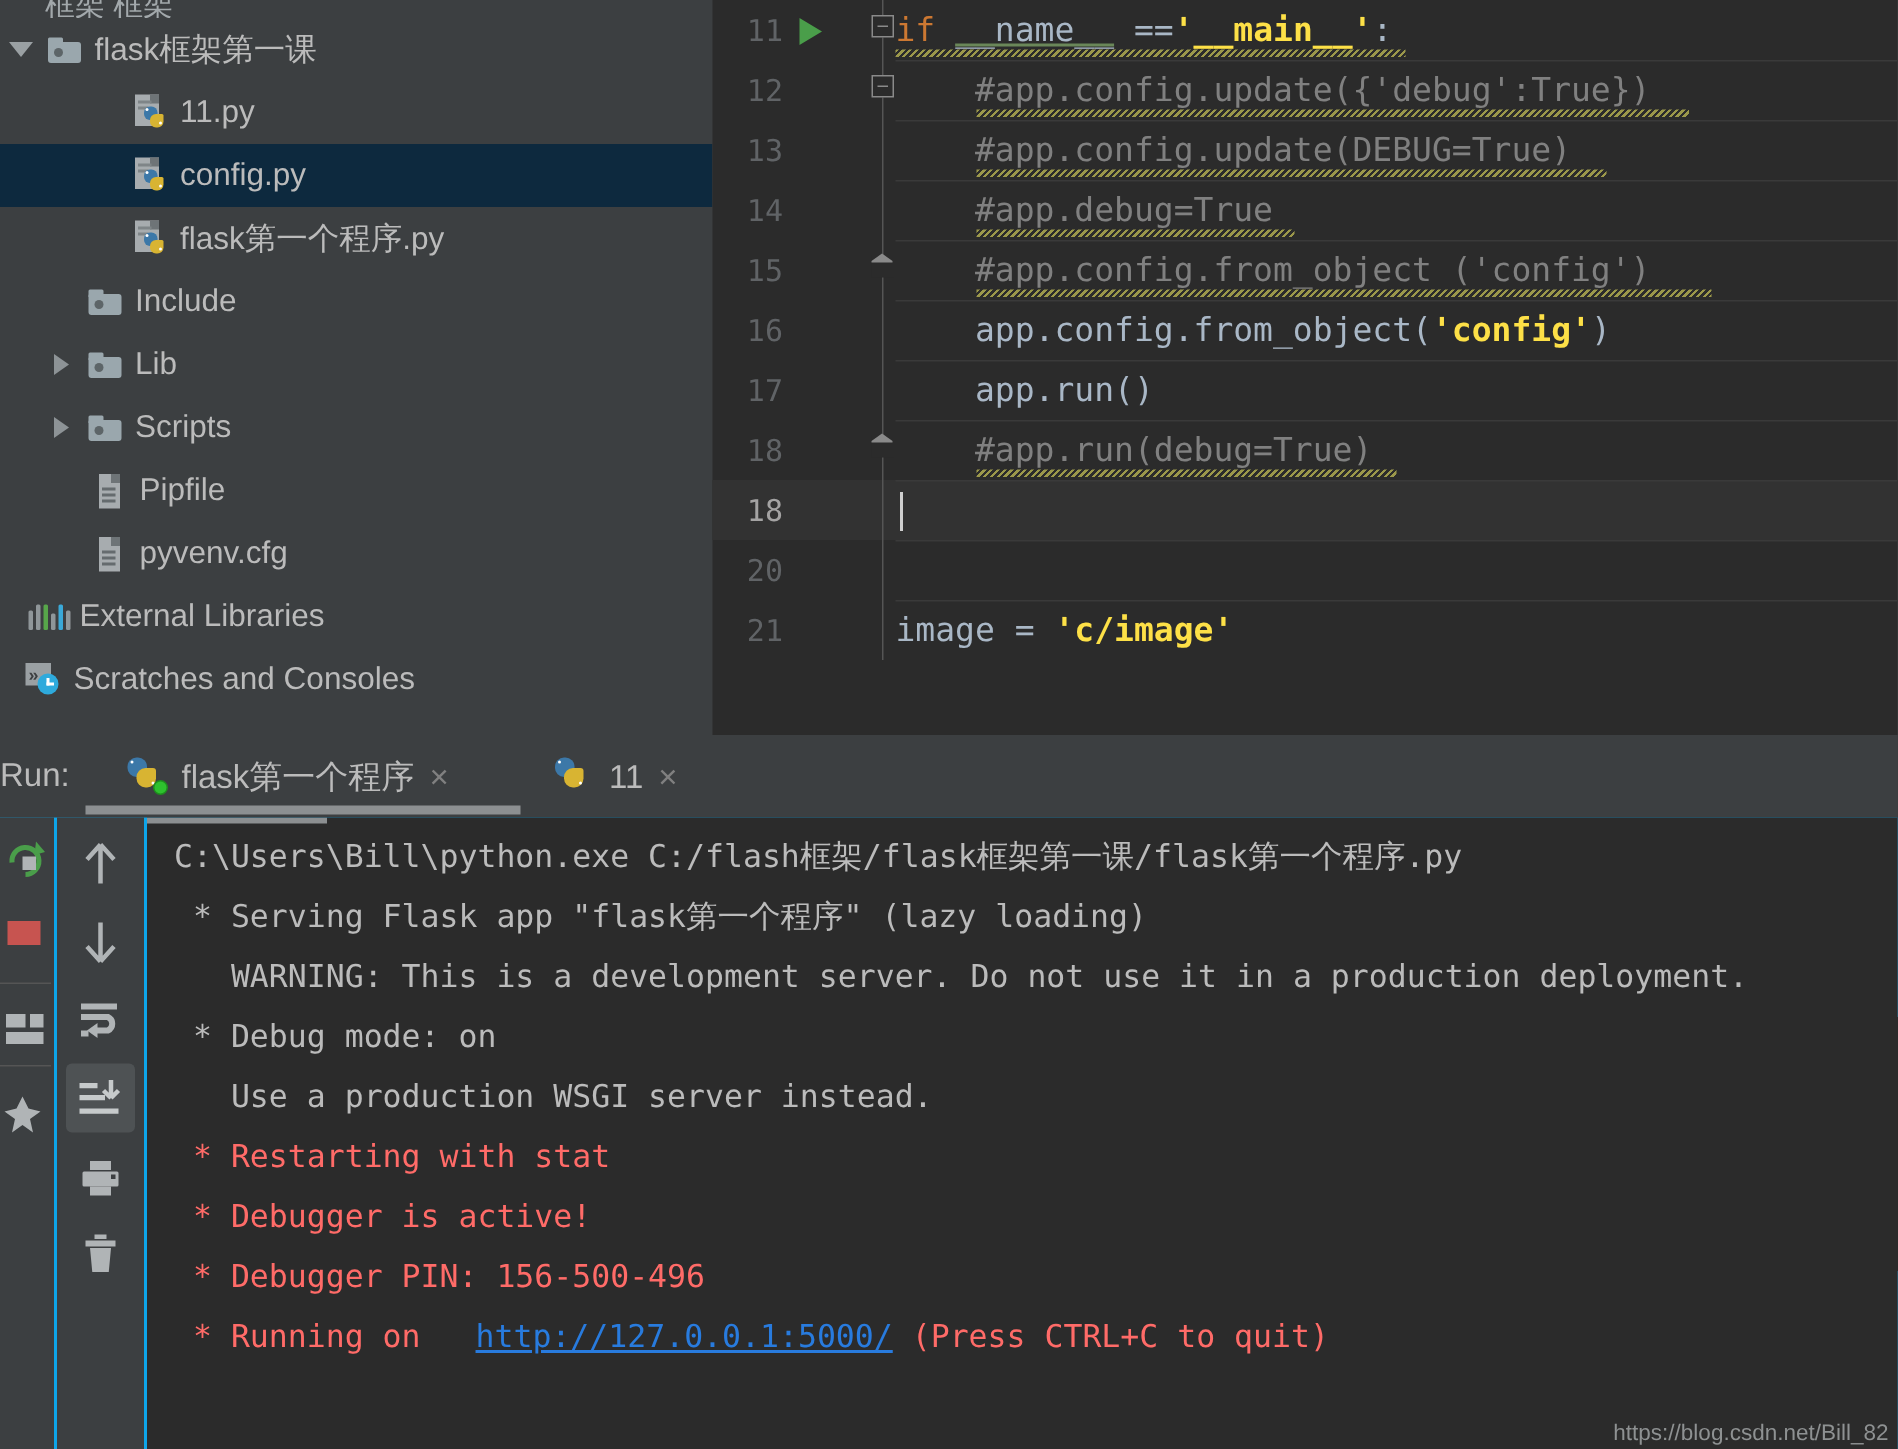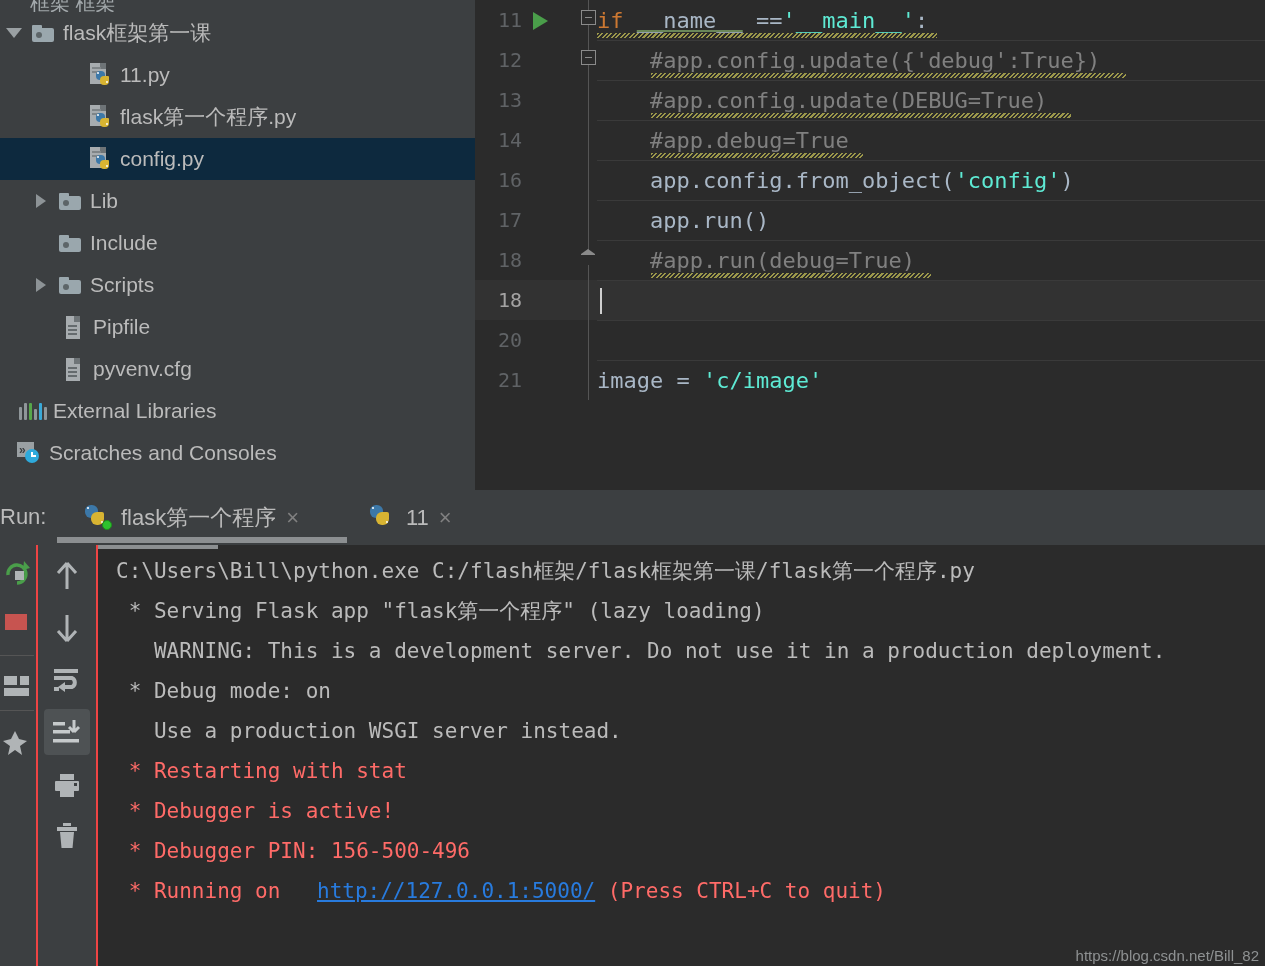--- a/index.html
+++ b/index.html
@@ -80,41 +80,41 @@
   .foldbox:after{content:"";position:absolute;left:3px;top:6px;width:7px;height:1px;background:#8a8a8a;}
   .foldbox.up:before{content:"";position:absolute;left:0;top:-1px;width:0;height:0;
      border-bottom:5px solid #8a8a8a;border-left:7px solid transparent;border-right:7px solid transparent;}
   .foldbox.up{border:none;}
   .foldbox.up:after{content:"";position:absolute;left:0;top:4px;width:14px;height:1px;background:#8a8a8a;}
   .code{position:absolute;left:122px;top:0;height:40px;display:flex;align-items:center;
         font-size:22px;letter-spacing:0px;white-space:pre;color:#a9b7c6;}
   .divline{position:absolute;left:122px;right:0;top:0;height:1px;background:#3a3a3a;}
   .cursor{position:absolute;left:125px;top:8px;width:2px;height:26px;background:#cfcfcf;}
   .kw{color:#cc7832;}
-  .str{color:#5eead4;}
+  .str{color:#fde047;font-weight:bold;}
   .com{color:#808080;}
   .pl{color:#a9b7c6;}
   .op{color:#a9b7c6;}
   .sol-und{text-decoration:underline #6a8759;}
 
   
   #runbar{position:absolute;left:0;top:490px;width:1265px;height:55px;background:#3c3f41;}
   #runlabel{position:absolute;left:0;top:14px;color:#bbbbbb;font-size:22px;}
   .runtab{position:absolute;top:8px;height:40px;display:flex;align-items:center;gap:10px;color:#bbbbbb;font-size:22px;white-space:nowrap;}
   .tabclose{color:#808080;font-size:22px;cursor:default;}
   .runpy{position:relative;width:26px;height:26px;}
   .runpy .pyblue{position:absolute;left:0;top:0;width:13px;height:13px;background:#3c78a8;border-radius:6px 6px 2px 6px;}
   .runpy .pyyel{position:absolute;left:6px;top:7px;width:13px;height:13px;background:#d8b432;border-radius:6px 2px 6px 6px;}
   .runpy .d1{position:absolute;left:2px;top:2px;width:2px;height:2px;background:#fff;border-radius:50%;}
   .runpy .d2{position:absolute;left:16px;top:16px;width:2px;height:2px;background:#fff;border-radius:50%;}
   .greendot{position:absolute;left:17px;top:15px;width:10px;height:10px;border-radius:50%;background:#2ec22e;border:1px solid #1e8f1e;box-sizing:border-box;}
   #tabscroll{position:absolute;left:57px;top:537px;width:290px;height:6px;background:#8c8f91;}
 
   
-  #consolewrap{position:absolute;left:0;top:545px;width:1265px;height:421px;background:#ef4444;}
+  #consolewrap{position:absolute;left:0;top:545px;width:1265px;height:421px;background:#0ea5e9;}
   #leftbar{position:absolute;left:0;top:0;width:36px;height:421px;background:#3c3f41;}
   #leftbar2{position:absolute;left:38px;top:0;width:58px;height:421px;background:#3c3f41;}
   .lbsep{position:absolute;left:0;width:34px;height:1px;background:#555;}
   #console{position:absolute;left:98px;top:0;width:1167px;height:421px;background:#2b2b2b;
            font-family:"DejaVu Sans Mono","Liberation Mono",monospace;font-size:21px;color:#bbbbbb;
            overflow:hidden;}
   .cline{position:relative;height:40px;line-height:40px;white-space:pre;padding-left:18px;}
   .cred{color:#ff6b68;}
   .clink{color:#287bde;text-decoration:underline;margin-left:24px;}
   #watermark{position:absolute;right:6px;bottom:2px;color:#8e9192;font-size:15px;
@@ -157,76 +157,76 @@
               <span class="sb"></span>
               <span class="sb2"></span>
               <span class="pyblue"></span>
               <span class="pyyel"></span>
               <span class="d1"></span>
               <span class="d2"></span>
             </span>
           </span>
           <span class="lbl">11.py</span>
         </div>
-        <div class="tree-row">
+        <div class="tree-row sel">
           <span style="display:inline-block;width:85px"></span>
           <span class="ic">
             <span class="pyic">
               <span class="sheet"></span>
               <span class="fold"></span>
               <span class="sb"></span>
               <span class="sb2"></span>
               <span class="pyblue"></span>
               <span class="pyyel"></span>
               <span class="d1"></span>
               <span class="d2"></span>
             </span>
           </span>
-          <span class="lbl">flask第一个程序.py</span>
-        </div>
-        <div class="tree-row sel">
+          <span class="lbl">config.py</span>
+        </div>
+        <div class="tree-row">
           <span style="display:inline-block;width:85px"></span>
           <span class="ic">
             <span class="pyic">
               <span class="sheet"></span>
               <span class="fold"></span>
               <span class="sb"></span>
               <span class="sb2"></span>
               <span class="pyblue"></span>
               <span class="pyyel"></span>
               <span class="d1"></span>
               <span class="d2"></span>
             </span>
           </span>
-          <span class="lbl">config.py</span>
-        </div>
-        <div class="tree-row">
-          <span style="display:inline-block;width:27px"></span>
-          <span class="tw">
-            <span class="tri right"></span>
-          </span>
+          <span class="lbl">flask第一个程序.py</span>
+        </div>
+        <div class="tree-row">
+          <span style="display:inline-block;width:55px"></span>
           <span class="ic">
             <span class="folder">
               <span class="ftab"></span>
               <span class="fbody"></span>
               <span class="fdot"></span>
             </span>
           </span>
-          <span class="lbl">Lib</span>
-        </div>
-        <div class="tree-row">
-          <span style="display:inline-block;width:55px"></span>
+          <span class="lbl">Include</span>
+        </div>
+        <div class="tree-row">
+          <span style="display:inline-block;width:27px"></span>
+          <span class="tw">
+            <span class="tri right"></span>
+          </span>
           <span class="ic">
             <span class="folder">
               <span class="ftab"></span>
               <span class="fbody"></span>
               <span class="fdot"></span>
             </span>
           </span>
-          <span class="lbl">Include</span>
+          <span class="lbl">Lib</span>
         </div>
         <div class="tree-row">
           <span style="display:inline-block;width:27px"></span>
           <span class="tw">
             <span class="tri right"></span>
           </span>
           <span class="ic">
             <span class="folder">
               <span class="ftab"></span>
               <span class="fbody"></span>
@@ -315,20 +315,28 @@
           <span class="foldline"></span>
           <span class="code"><span class="com">    #app.config.update(DEBUG=True)</span></span>
           <span style="position:absolute;left:176px;top:33px;width:420px;height:5px;background:repeating-linear-gradient(135deg,#a8a44e 0 1.6px,transparent 1.6px 3.2px);opacity:.9;"></span>
         </div>
         <div class="eline">
           <span class="gut">14</span>
           <span class="divline"></span>
           <span class="foldline"></span>
           <span class="code"><span class="com">    #app.debug=True</span></span>
           <span style="position:absolute;left:176px;top:33px;width:212px;height:5px;background:repeating-linear-gradient(135deg,#a8a44e 0 1.6px,transparent 1.6px 3.2px);opacity:.9;"></span>
+        </div>
+        <div class="eline">
+          <span class="gut">15</span>
+          <span class="divline"></span>
+          <span class="foldline"></span>
+          <span class="foldbox up"></span>
+          <span class="code"><span class="com">    #app.config.from_object ('config')</span></span>
+          <span style="position:absolute;left:176px;top:33px;width:490px;height:5px;background:repeating-linear-gradient(135deg,#a8a44e 0 1.6px,transparent 1.6px 3.2px);opacity:.9;"></span>
         </div>
         <div class="eline">
           <span class="gut">16</span>
           <span class="divline"></span>
           <span class="foldline"></span>
           <span class="code"><span class="pl">    app.config.from_object(</span><span class="str">'config'</span><span class="pl">)</span></span>
         </div>
         <div class="eline">
           <span class="gut">17</span>
           <span class="divline"></span>

